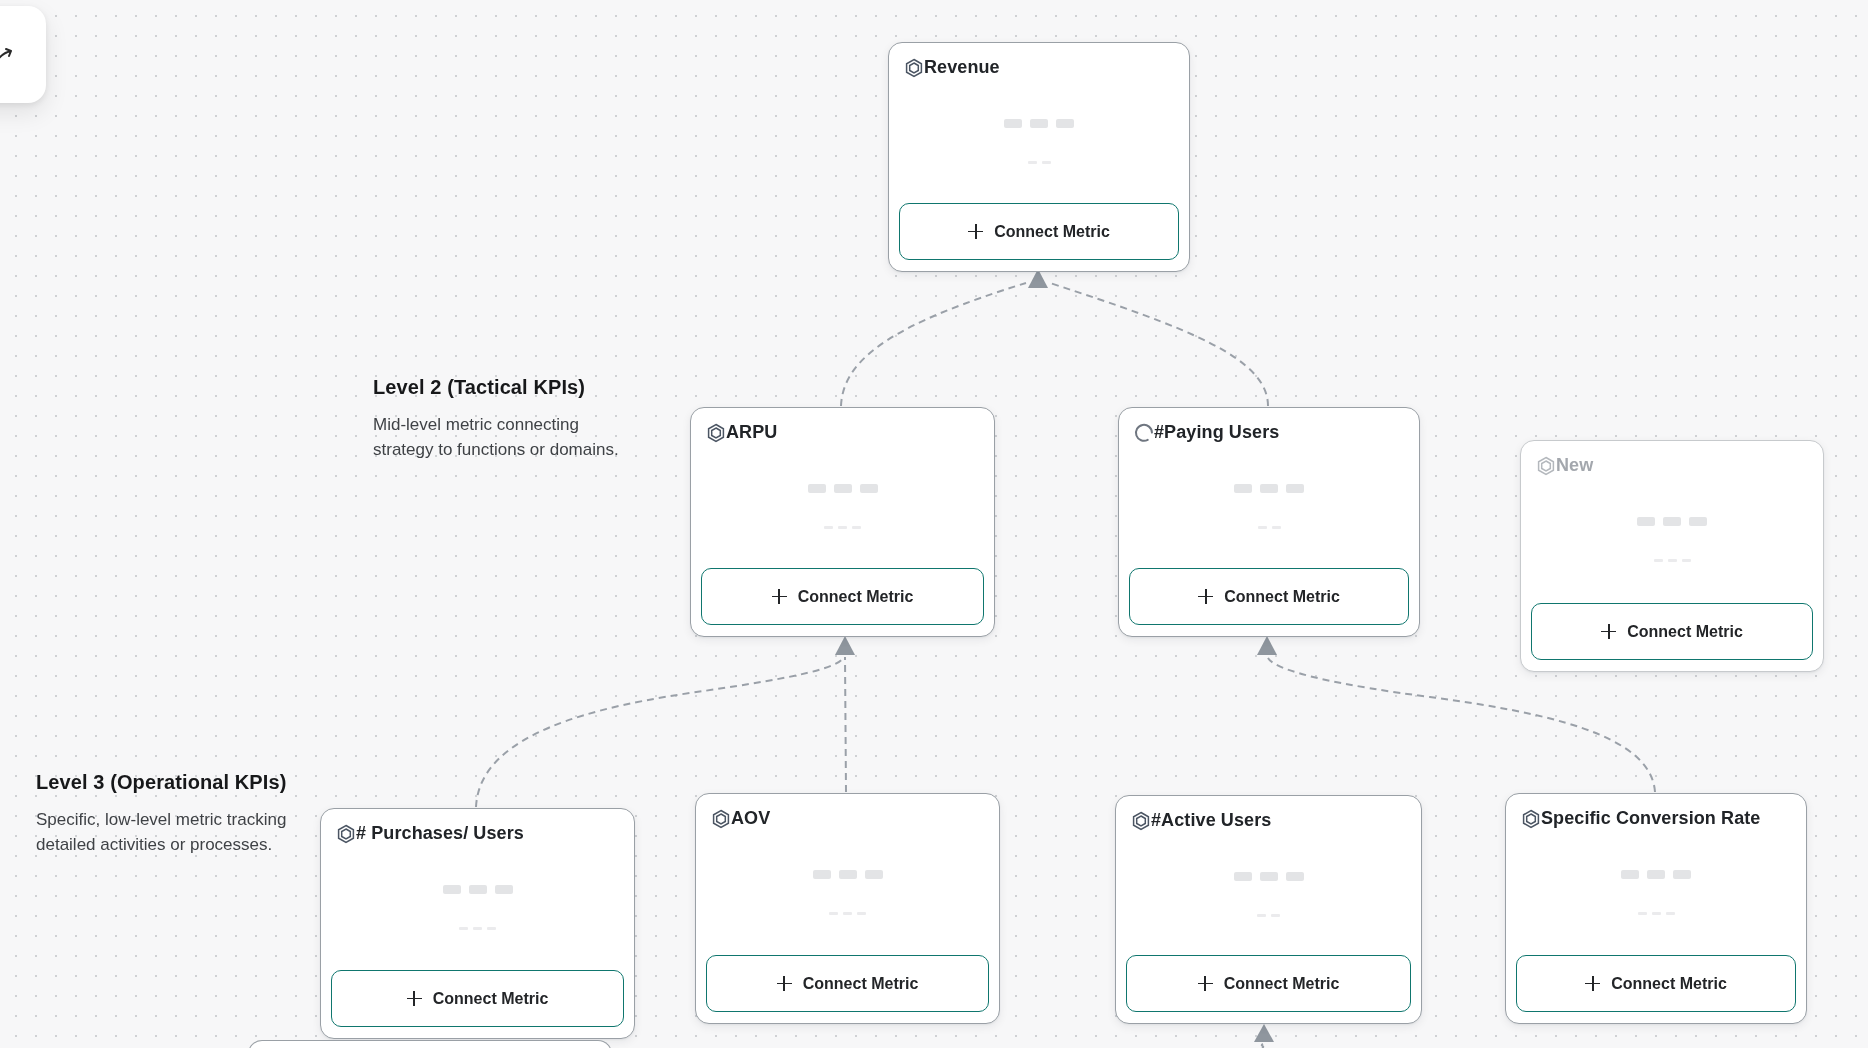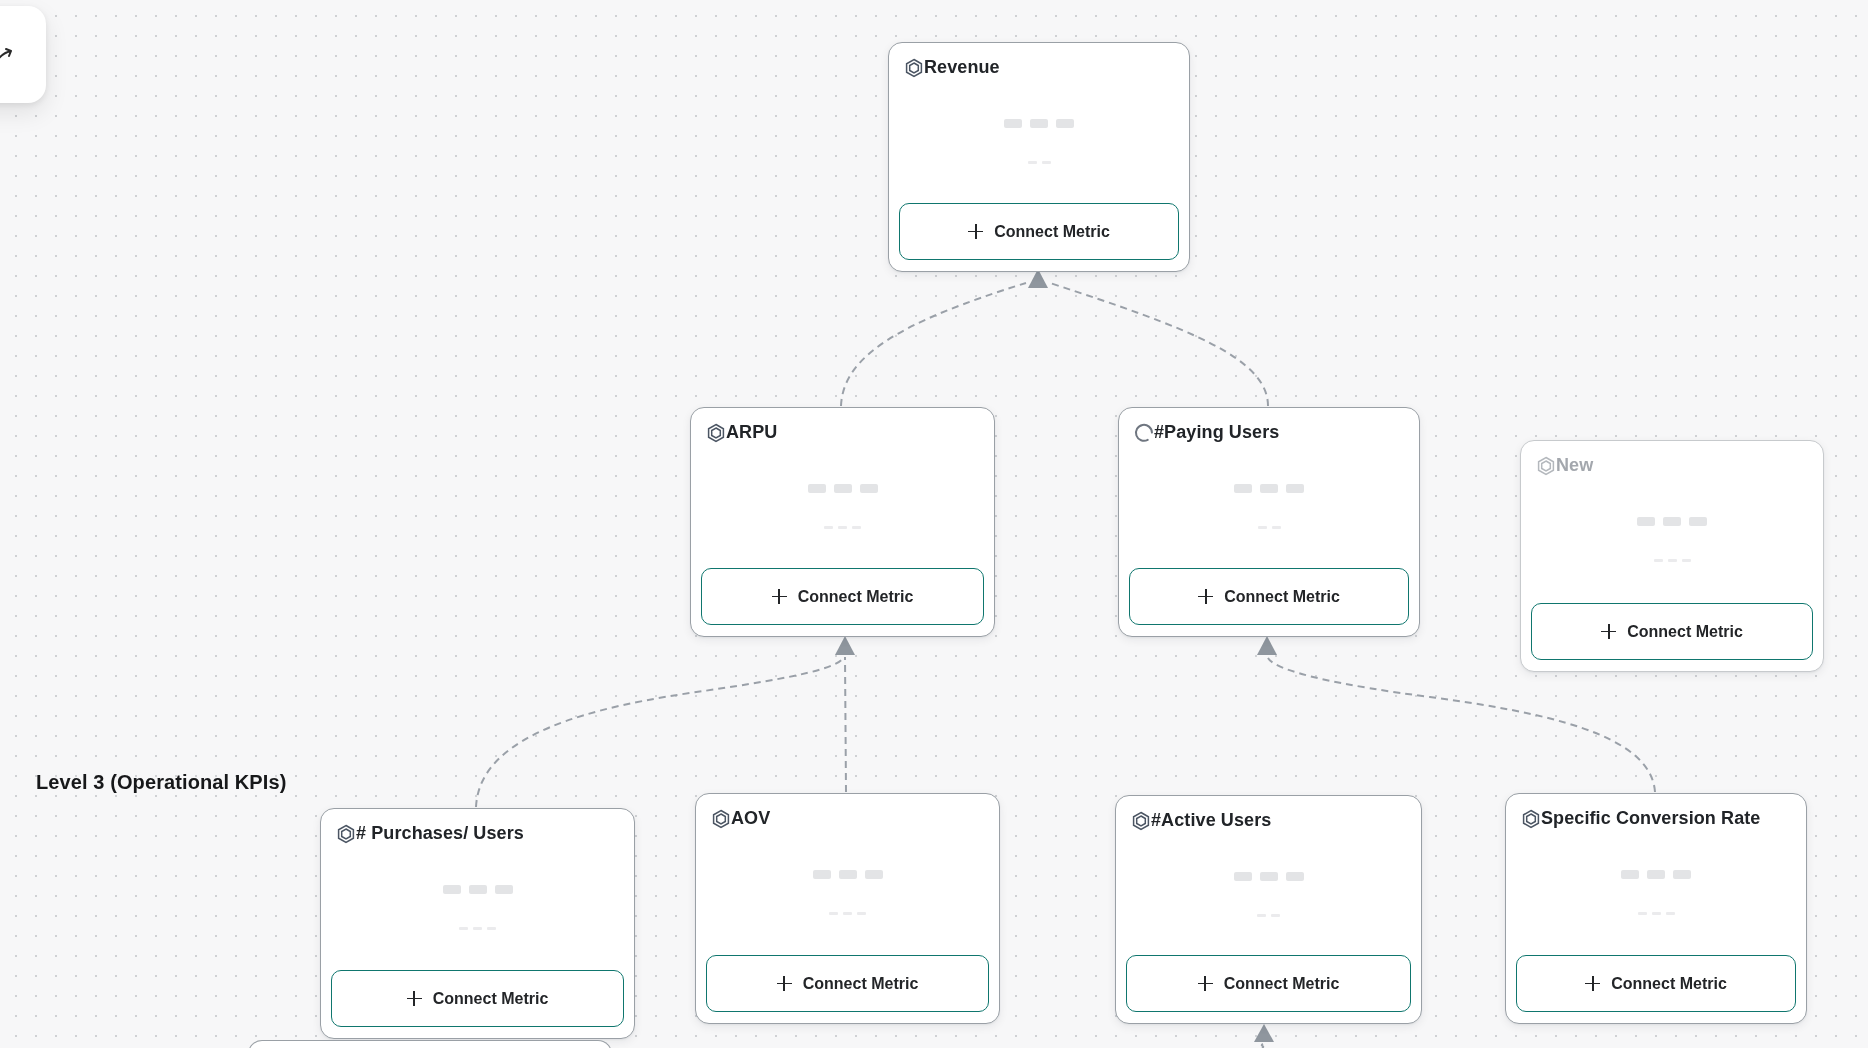--- a/index.html
+++ b/index.html
@@ -77,22 +77,33 @@
     <path class="ah" d="M 1264 1024 L 1254 1042 L 1274 1042 Z"></path>
     <path class="e" d="M 1263 1044 C 1259 1046, 1266 1046, 1262 1048"></path>
   </svg>
 
   <div class="float-panel">
     <svg class="glyph" viewBox="0 0 18 18">
       <path d="M1 15 Q6 7 15 5 M10 3 L15 5 L13 10" fill="none" stroke="#2a2a2a" stroke-width="2" stroke-linecap="round" stroke-linejoin="round"></path>
     </svg>
   </div>
 
+  <div class="level-label" style="left:373px;top:376px">
+    <h2>Level 2 (Tactical KPIs)</h2>
+    <p>
+      <span>Mid-level metric connecting</span><br>
+      <span>strategy to functions or domains.</span>
+    </p>
+  </div>
   <div class="level-label" style="left:36px;top:771px">
     <h2>Level 3 (Operational KPIs)</h2>
+    <p>
+      <span>Specific, low-level metric tracking</span><br>
+      <span>detailed activities or processes.</span>
+    </p>
   </div>
 
   <div class="card" style="left:888px;top:42px;width:300px;height:228px">
     <div class="card-head">
       <span class="icon">
         <svg viewBox="0 0 20 20">
             <path d="M10 1.5 17.4 5.75 17.4 14.25 10 18.5 2.6 14.25 2.6 5.75 Z" fill="none" stroke="#4b5563" stroke-width="1.5"></path>
             <path d="M10 5 14.3 7.5 14.3 12.5 10 15 5.7 12.5 5.7 7.5 Z" fill="none" stroke="#4b5563" stroke-width="1.5"></path>
           </svg>
       </span>

